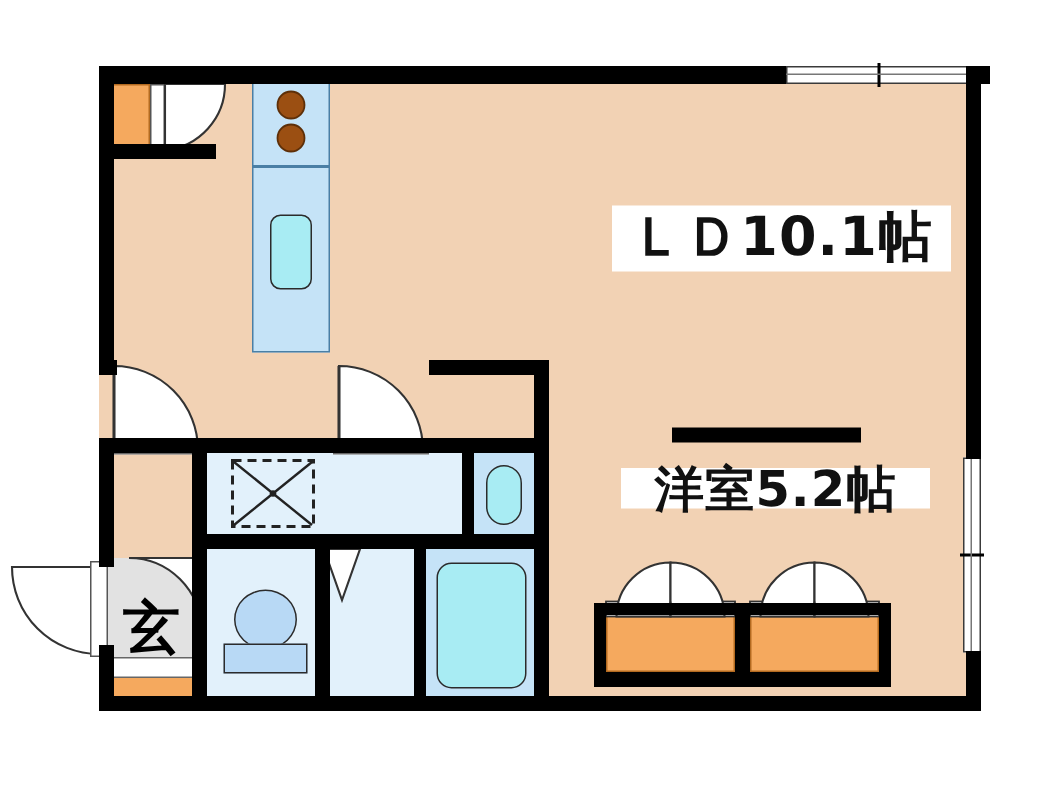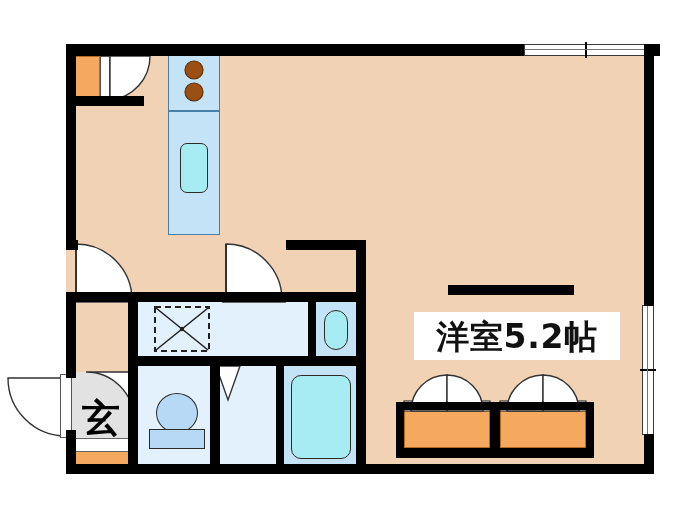--- a/index.html
+++ b/index.html
@@ -180,18 +180,20 @@
 
   <div class="abs wall" style="left:396px;top:402px;width:198px;height:8px;"></div>
   <div class="abs wall" style="left:490px;top:402px;width:10px;height:54px;"></div>
   <div class="abs wall" style="left:396px;top:402px;width:8px;height:54px;"></div>
   <div class="abs wall" style="left:586px;top:402px;width:8px;height:54px;"></div>
   <div class="abs wall" style="left:396px;top:448px;width:198px;height:10px;"></div>
 
   <div class="abs wall" style="left:66px;top:240px;width:10px;height:10px;"></div>
   <div class="abs wall" style="left:66px;top:240px;width:12px;height:10px;"></div>
 
+  <div class="abs room-label" style="left:408px;top:137px;width:226px;height:44px;font-size:36px;
+              font-family:'DejaVu Sans',sans-serif;">ＬＤ10.1帖</div>
 
 
-  <div class="abs room-label" style="left:414px;top:312px;width:206px;height:48px;font-size:33px;
+  <div class="abs room-label" style="left:414px;top:312px;width:206px;height:27px;font-size:33px;
               font-family:'DejaVu Sans',sans-serif;">洋室5.2帖</div>
 
 </div>
 
 </body></html>

